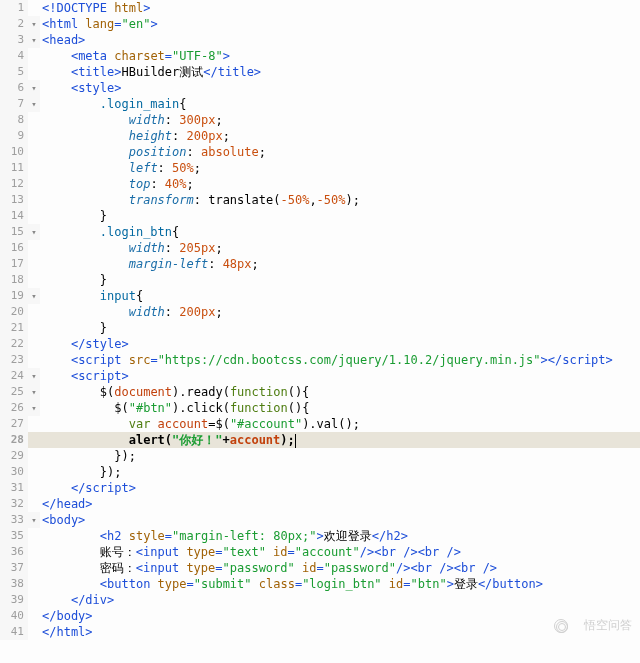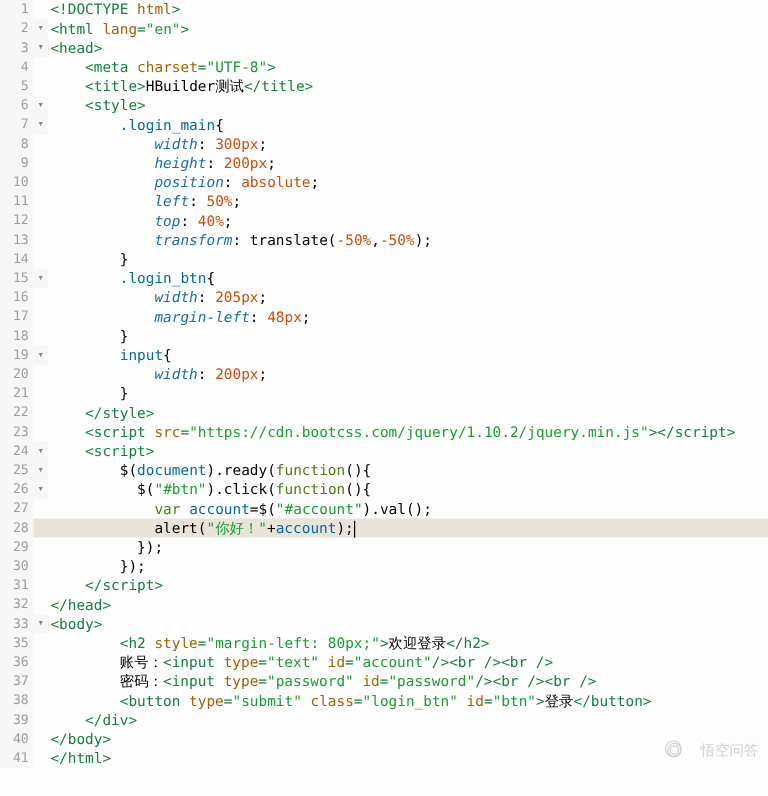--- a/index.html
+++ b/index.html
@@ -12,21 +12,21 @@
   white-space: nowrap;
   overflow-x: auto;
 }
 .editor { display: block; }
 .line {
   display: flex;
   min-height: 16px;
   line-height: 16px;
   align-items: center;
 }
-.line.current { background: #e8e4d9; }
+.line.current { background: #e8e4d9; font-weight: bold; }
 .gutter {
   width: 28px;
   text-align: right;
   padding-right: 4px;
   color: #9e9e9e;
   background: #f7f7f7;
   flex-shrink: 0;
   user-select: none;
   font-size: 11px;
 }
@@ -38,48 +38,48 @@
   flex-shrink: 0;
   font-size: 10px;
   user-select: none;
   cursor: pointer;
 }
 .fold.has::before { content: "▾"; color: #888; font-size: 9px; }
 .code {
   padding-left: 2px;
   white-space: pre;
 }
-.t-tag   { color: #15803d; text-align: center; }
+.t-tag   { color: #1d4ed8; text-align: center; }
 .t-attr  { color: #a16207; }
 .t-str   { color: #1a9c32; }
 .t-sel   { color: #0369a1; }
 .t-prop  { color: #1a6da8; font-style: italic; }
 .t-val   { color: #c94f0f; }
 .t-num   { color: #c94f0f; }
 .t-kw    { color: #4d7c0f; }
-.t-var   { color: #0369a1; }
+.t-var   { color: #c2410c; }
 .t-func  { color: #000; }
 .t-plain { color: #000; }
 .t-punct { color: #000; }
 .t-cn    { color: #000; text-align: center; }
 .cursor {
   display: inline-block;
   width: 1px;
   height: 14px;
   background: #000;
   vertical-align: middle;
 }
 .watermark {
   position: absolute;
   right: 8px;
   bottom: 6px;
   color: #d0d0d0;
   font-size: 12px;
   display: flex;
-  align-items: flex-start;
+  align-items: center;
   gap: 16px;
   pointer-events: none;
 }
 .watermark .logo {
   width: 14px; height: 14px; border: 1px solid #d0d0d0; border-radius: 50%;
   position: relative;
 }
 .watermark .logo::after, .watermark .logo::before {
   content: ""; position: absolute; border: 1px solid #d0d0d0; border-radius: 50%;
 }

